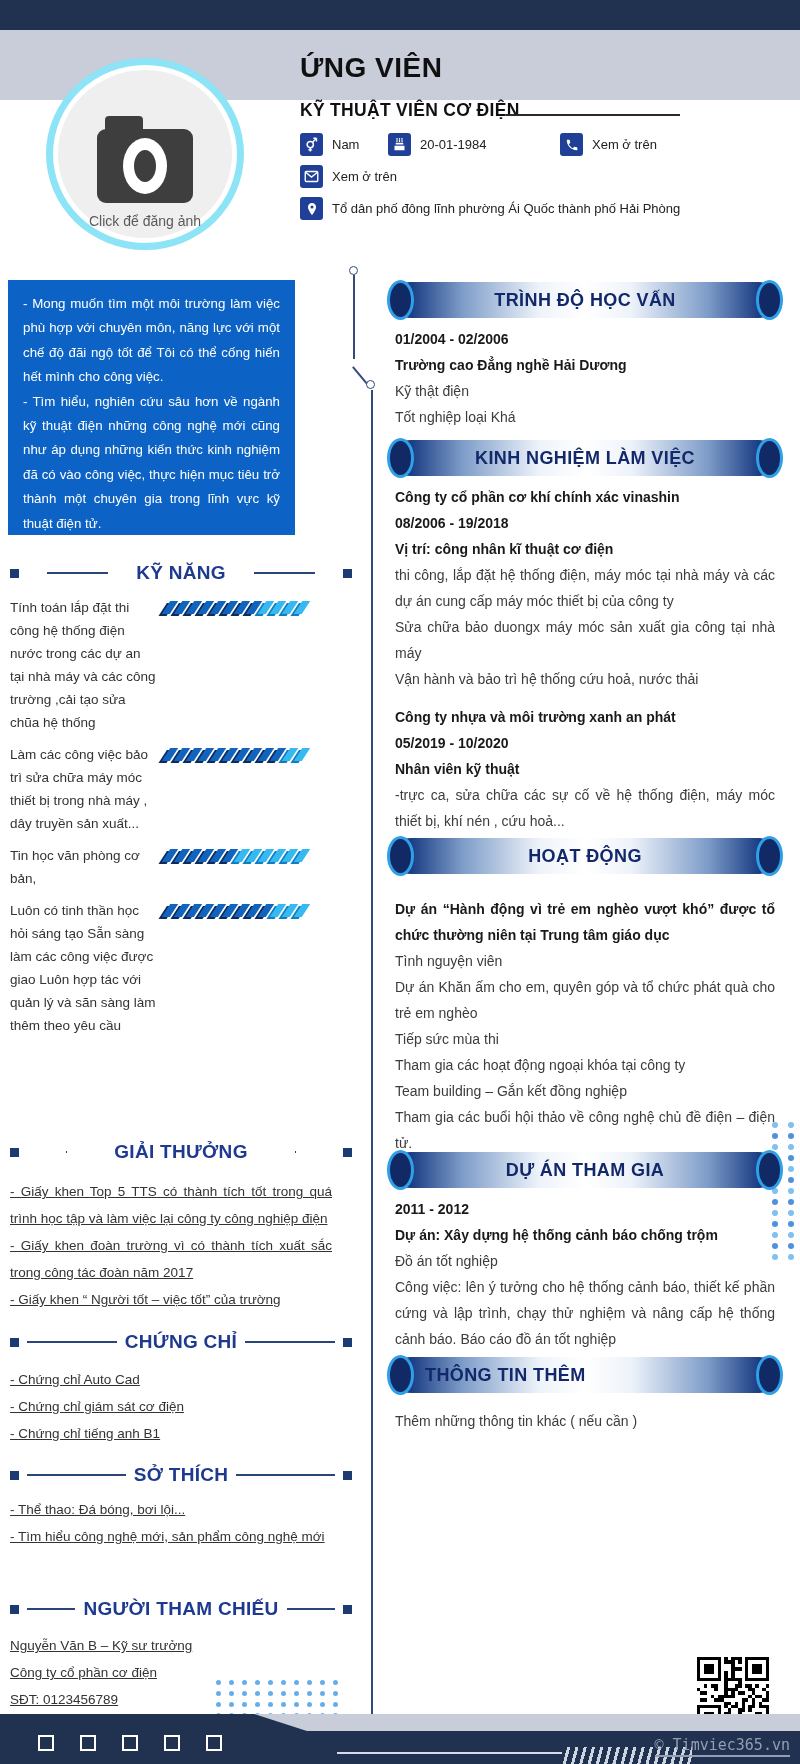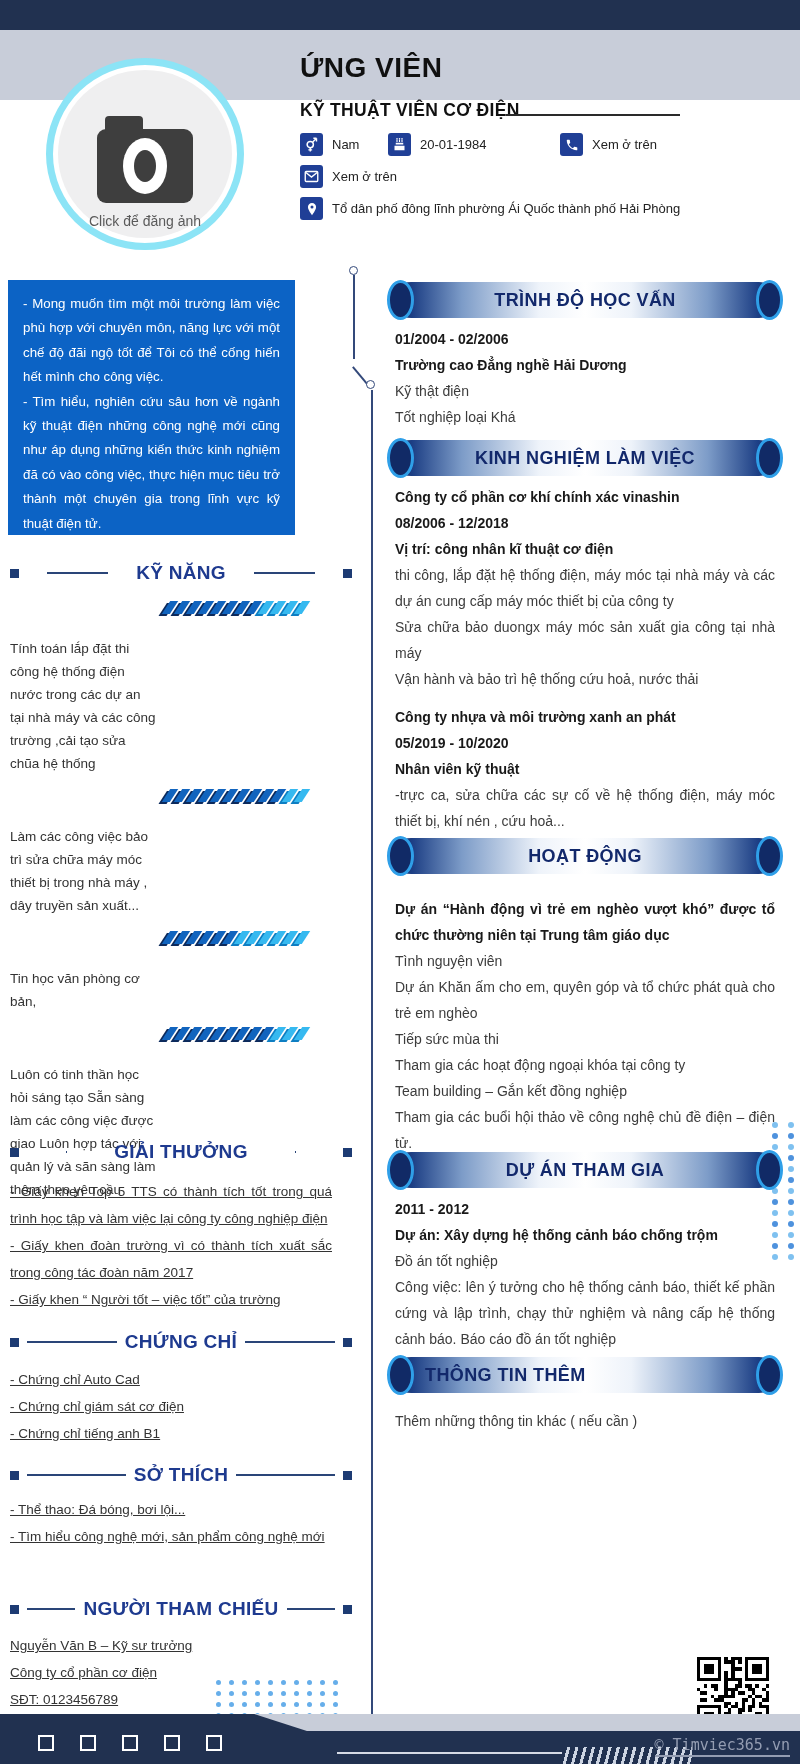--- a/index.html
+++ b/index.html
@@ -35,21 +35,21 @@
          padding:12px 15px;box-sizing:border-box;font-size:13.3px;line-height:24.4px;text-align:justify;overflow:hidden;}
   .intro p{margin:0;}
 
   .side-head{position:absolute;left:10px;width:342px;display:flex;align-items:center;gap:8px;}
   .side-head .sq{width:9px;height:9px;background:#1d3b73;flex:0 0 auto;}
   .side-head .ln{flex:1;height:2px;background:#2a4578;}
   .side-head .t{font-size:19px;font-weight:800;color:#1e3a8f;white-space:nowrap;letter-spacing:.3px;}
 
   .skills{position:absolute;left:10px;top:596px;width:342px;}
   .skill-row{display:flex;align-items:flex-start;margin-bottom:9px;}
-  .skill-label{width:148px;font-size:13.5px;line-height:23px;color:#333;margin-top:41px;}
+  .skill-label{width:148px;font-size:13.5px;line-height:23px;color:#333;}
   .skill-bar{display:flex;gap:4px;margin-left:8px;padding-top:5px;}
   .slash{width:8px;height:13px;background:#1164be;transform:skewX(-33deg);box-shadow:-2px 2px 0 #0c2a5c;}
   .slash.light{background:#36b9f0;box-shadow:-2px 2px 0 #0e7ec2;}
 
   .list-block{position:absolute;left:10px;width:322px;font-size:13.5px;line-height:27px;color:#333;text-decoration:underline;}
   .list-block .para{text-align:justify;}
 
   
   .capsule{position:absolute;left:393px;width:384px;height:36px;border-radius:18px;
      background:linear-gradient(90deg,#13295c 0%,#1d3f85 5%,#7d9cc8 18%,#eef3fa 38%,#ffffff 50%,#eef3fa 62%,#7d9cc8 82%,#1d3f85 95%,#13295c 100%);
@@ -355,21 +355,21 @@
     <div class="b">Trường cao Đẳng nghề Hải Dương</div>
     <div>Kỹ thật điện</div>
     <div>Tốt nghiệp loại Khá</div>
   </div>
 
   <div class="capsule" style="top:440px;align-items:center;">
     <span class="t">KINH NGHIỆM LÀM VIỆC</span>
   </div>
   <div class="rblock" style="top:484px;">
     <div class="b">Công ty cổ phần cơ khí chính xác vinashin</div>
-    <div class="b">08/2006 - 12/2018</div>
+    <div class="b">08/2006 - 19/2018</div>
     <div class="b">Vị trí: công nhân kĩ thuật cơ điện</div>
     <div>
         <div class="para">thi công, lắp đặt hệ thống điện, máy móc tại nhà máy và các dự án cung cấp máy móc thiết bị của công ty</div>
         <div class="para">Sửa chữa bảo duongx máy móc sản xuất gia công tại nhà máy</div>
         <div class="para">Vận hành và bảo trì hệ thống cứu hoả, nước thải</div>
       </div>
   </div>
   <div class="rblock" style="top:704px;">
     <div class="b">Công ty nhựa và môi trường xanh an phát</div>
     <div class="b">05/2019 - 10/2020</div>

